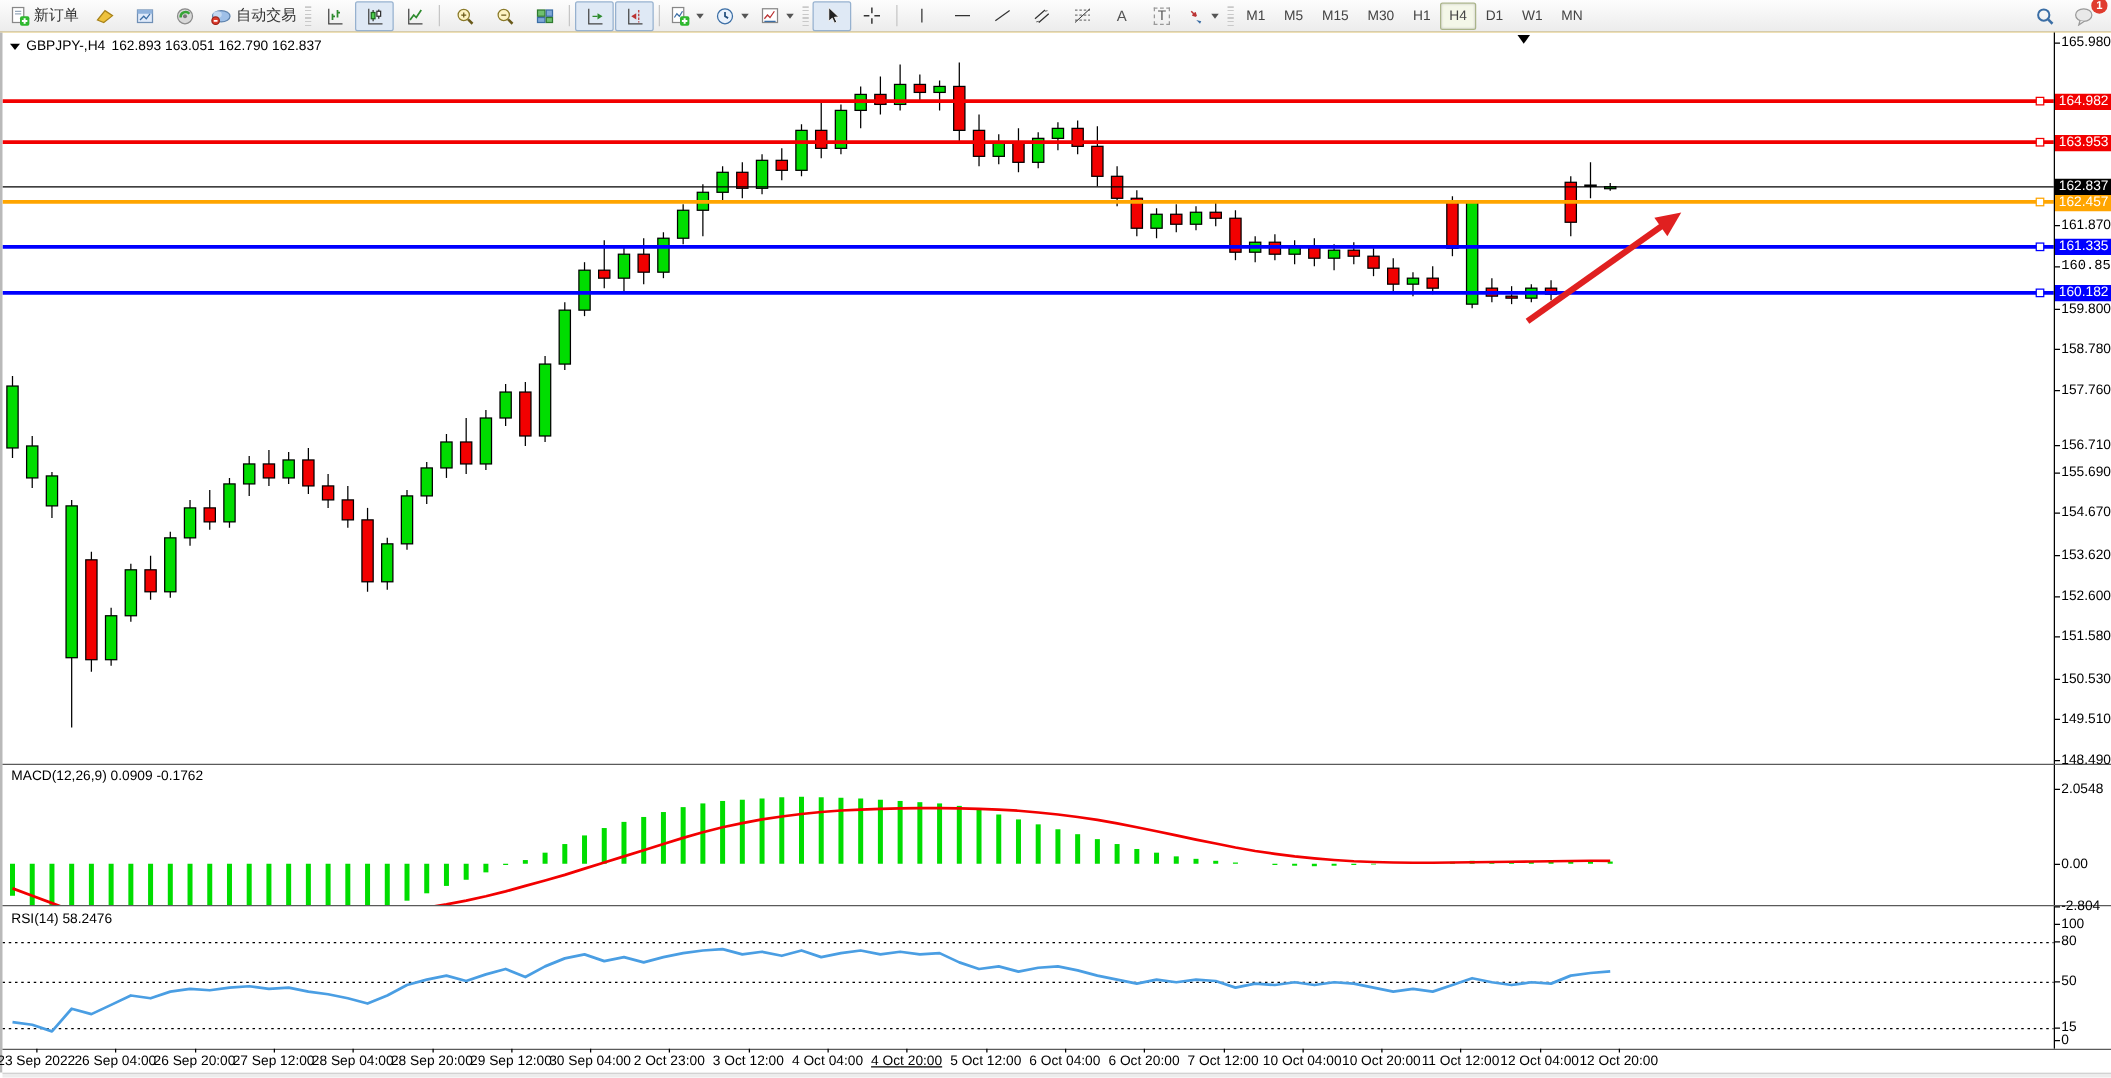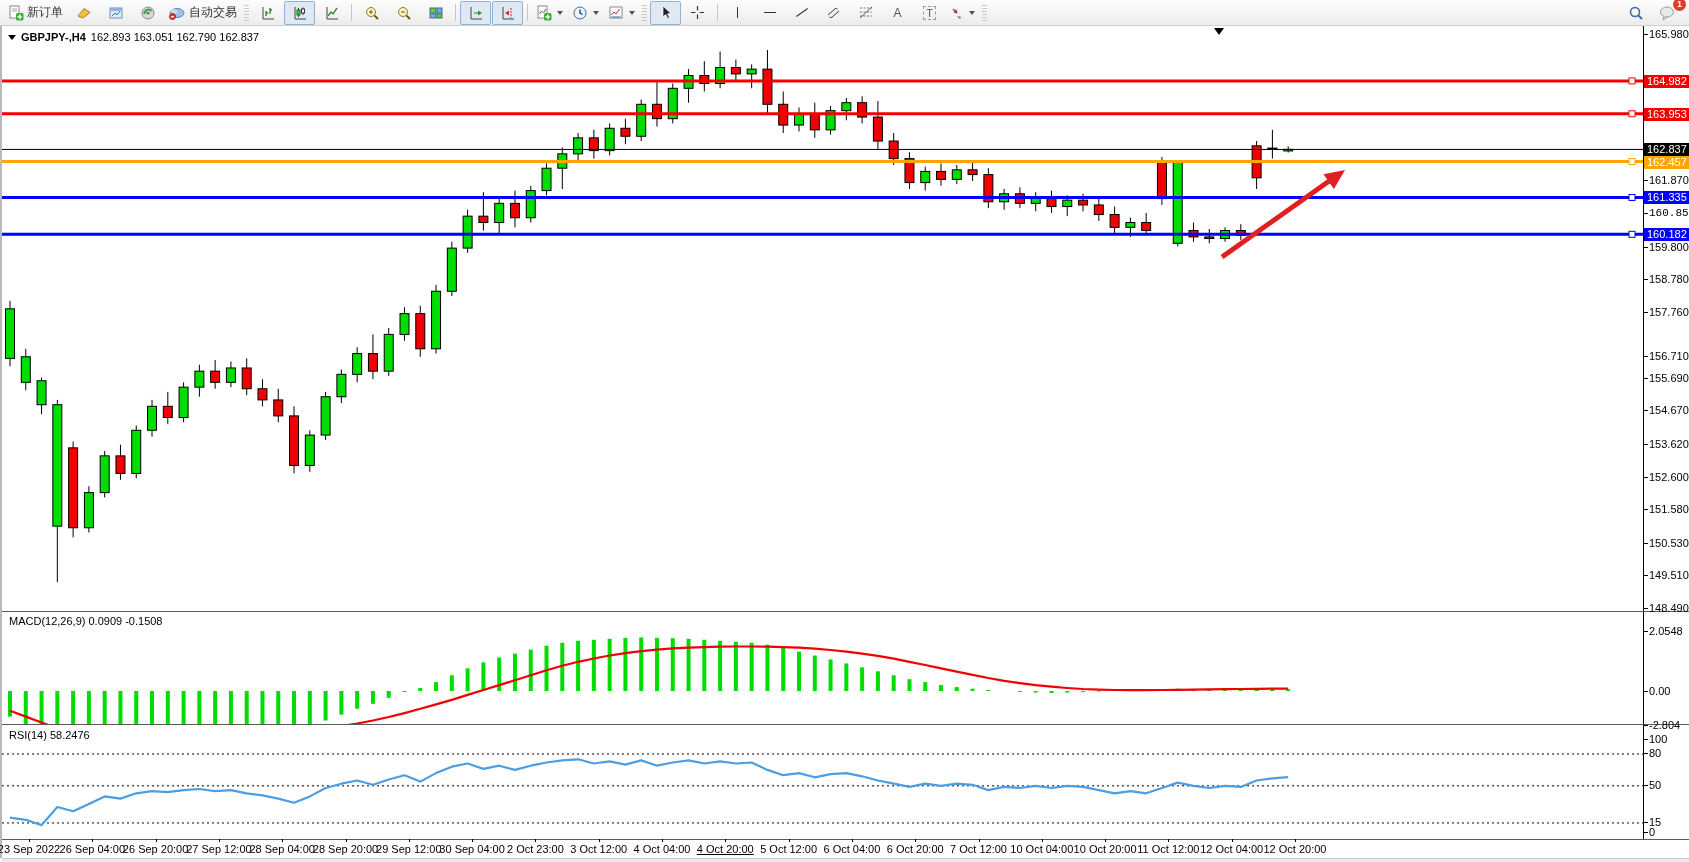--- a/index.html
+++ b/index.html
@@ -230,20 +230,31 @@
     <div class="tb-btn">
       <svg width="14" height="14">
           <path d="M3 3 l4 4 M7 7 l-1 -3.2 M7 7 l-3.2 -1" stroke="#b33" stroke-width="1.2" fill="none"></path>
           <path d="M11 11 l-4 -1 3 3 z" fill="#3b6ea5"></path>
         </svg>
       <span class="caret"></span>
     </div>
 
     <div class="tb-handle"></div>
 
+    <div id="tf-group" style="display:flex;align-items:center;gap:1px;">
+        <div class="tf-btn">M1</div>
+        <div class="tf-btn">M5</div>
+        <div class="tf-btn">M15</div>
+        <div class="tf-btn">M30</div>
+        <div class="tf-btn">H1</div>
+        <div class="tf-btn pressed">H4</div>
+        <div class="tf-btn">D1</div>
+        <div class="tf-btn">W1</div>
+        <div class="tf-btn">MN</div>
+      </div>
 
     <div id="tb-spacer"></div>
 
     <div class="tb-btn">
       <svg width="16" height="16">
           <circle cx="7" cy="7" r="4.5" fill="none" stroke="#3b6ea5" stroke-width="1.6"></circle>
           <line x1="10.5" y1="10.5" x2="14" y2="14" stroke="#3b6ea5" stroke-width="2"></line>
         </svg>
     </div>
     <div class="tb-btn" style="position:relative;margin-right:2px;">
@@ -251,21 +262,21 @@
           <ellipse cx="8" cy="7" rx="6.5" ry="5" fill="#e9e9e9" stroke="#9a9a9a"></ellipse>
           <path d="M5 11.5 L4 15 L8.5 12" fill="#e9e9e9" stroke="#9a9a9a"></path>
         </svg>
       <span id="notif-badge">1</span>
     </div>
   </div>
 
   <div id="chart-window">
     <div id="chart-title">
       <span class="title-caret"></span>
-      <span style="font-weight:bold;">GBPJPY-,H4</span>
+      <span style="font-weight:normal;">GBPJPY-,H4</span>
       <span>162.893 163.051 162.790 162.837</span>
     </div>
     <div id="shift-marker"></div>
 
     <svg id="main-svg" class="panel" style="top:1px;" width="1689" height="584">
         <line x1="8" y1="273.84479999999985" x2="8" y2="339.3627999999993" stroke="#000" stroke-width="1"></line>
         <rect x="3.5" y="281.83479999999986" width="9" height="49.53799999999944" fill="#00dd00" stroke="#000" stroke-width="1"></rect>
         <line x1="23.78" y1="321.78479999999985" x2="23.78" y2="363.33279999999934" stroke="#000" stroke-width="1"></line>
         <rect x="19.28" y="329.77479999999986" width="9" height="25.567999999999472" fill="#00dd00" stroke="#000" stroke-width="1"></rect>
         <line x1="39.56" y1="350.5488" x2="39.56" y2="387.3027999999993" stroke="#000" stroke-width="1"></line>
@@ -563,21 +574,21 @@
         <div class="ax-tick" style="top: 599px;">2.0548</div>
         <div class="ax-tick" style="top: 659px;">0.00</div>
         <div class="ax-tick" style="top: 693px;">-2.804</div>
         <div class="ax-tick" style="top: 707px;">100</div>
         <div class="ax-tick" style="top: 721px;">80</div>
         <div class="ax-tick" style="top: 753px;">50</div>
         <div class="ax-tick" style="top: 790px;">15</div>
         <div class="ax-tick" style="top: 800px;">0</div>
       </div>
 
-    <div class="ind-label" style="top:589px;">MACD(12,26,9) 0.0909 -0.1508</div>
+    <div class="ind-label" style="top:589px;">MACD(12,26,9) 0.0909 -0.1762</div>
     <div class="ind-label" style="top:703px;">RSI(14) 58.2476</div>
 
     <div id="time-axis">
         <div class="time-tick" style="left: 27px;"></div>
         <div class="time-label" style="left: 27px;">23 Sep 2022</div>
         <div class="time-tick" style="left: 90.3px;"></div>
         <div class="time-label" style="left: 90.3px;">26 Sep 04:00</div>
         <div class="time-tick" style="left: 153.6px;"></div>
         <div class="time-label" style="left: 153.6px;">26 Sep 20:00</div>
         <div class="time-tick" style="left: 216.9px;"></div>

